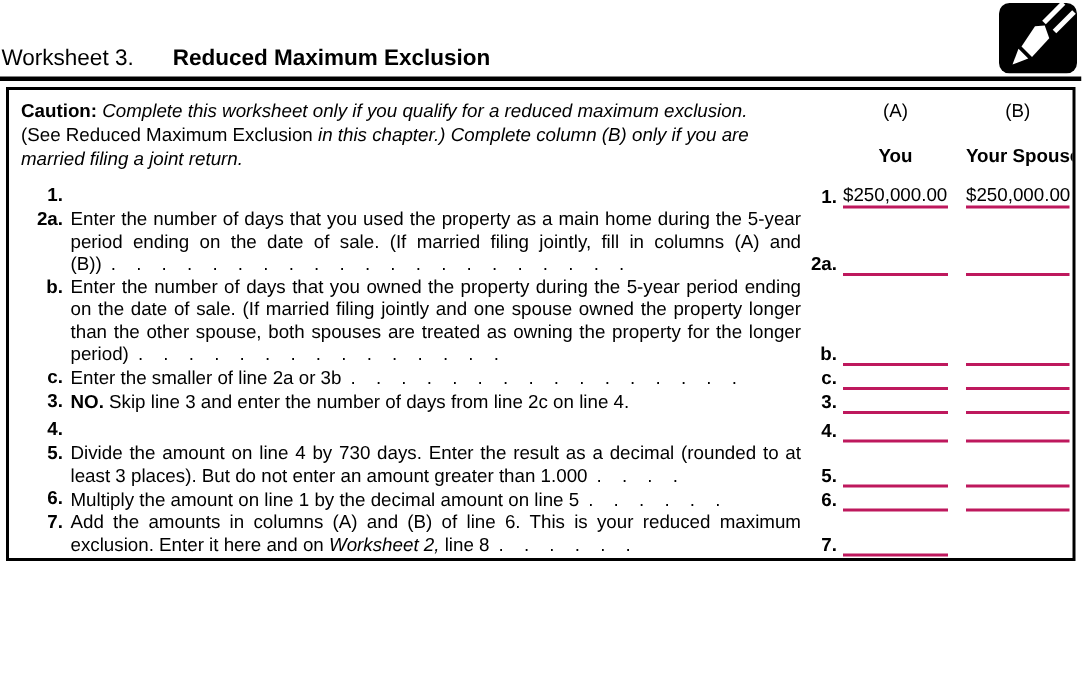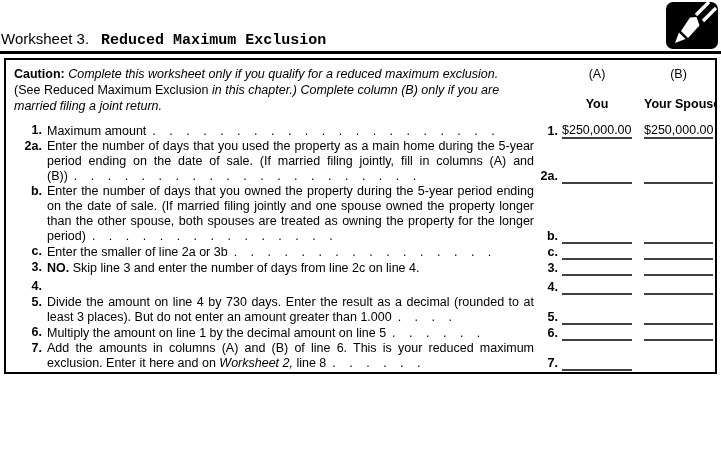--- a/index.html
+++ b/index.html
@@ -6,21 +6,21 @@
   html, body { width: 721px; height: 450px; }
   body {
     position: relative;
     background: #ffffff;
     color: #000000;
     font-family: "Liberation Sans", sans-serif;
     overflow: hidden;
   }
   .title { position: absolute; left: 1px; top: 30px; font-size: 15px; white-space: nowrap; }
   .title-prefix { font-weight: 400; text-align: right; }
-  .title-main { font-weight: 700; margin-left: 12px; font-family: Liberation Mono, monospace; }
+  .title-main { font-weight: 700; margin-left: 26px; }
   .title-rule { position: absolute; left: 0; top: 51px; width: 721px; height: 3px; background: #000; }
   .corner-icon { position: absolute; top: 2px; right: 3px; width: 52px; height: 47px; }
 
   .box {
     position: absolute; left: 4px; top: 58px;
     width: 713px; height: 316px;
     border: 2px solid #000;
     padding: 6px 2px 0 8px;
     overflow: hidden;
   }
@@ -38,21 +38,21 @@
   .rows { margin-top: 8px; font-size: 12.5px; line-height: 15px; }
   .wrow { display: flex; align-items: flex-end; }
   .wrow.gap { margin-top: 3px; }
   .wnum { width: 28px; flex: none; text-align: right; font-weight: 700; align-self: flex-start; }
   .wdesc { width: 487px; flex: none; margin-left: 5px; text-align: justify; }
   .para.sub { margin-top: 0; }
   .dots { word-spacing: 10px; margin-left: 6px; white-space: nowrap; }
 
   .wans { flex: none; margin-left: auto; display: flex; align-items: flex-end; width: 179px; }
   .alabel { width: 24px; flex: none; text-align: right; font-weight: 700; margin-right: 4px; line-height: 15px; }
-  .acell { width: 70px; flex: none; height: 16px; border-bottom: 2px solid #404040; display: flex; align-items: flex-end; line-height: 14px; white-space: nowrap; }
+  .acell { width: 70px; flex: none; height: 16px; border-bottom: 2px solid #be185d; display: flex; align-items: flex-end; line-height: 14px; white-space: nowrap; }
   .acell.b { width: 69px; margin-left: 12px; }
   .acell.noline { border-bottom: none; }
 </style>
 </head>
 <body>
 
 <div class="title">
   <span class="title-prefix">Worksheet 3.</span><span class="title-main">Reduced Maximum Exclusion</span>
 </div>
 
@@ -82,21 +82,20 @@
         <div class="chead-tag">(B)</div>
         <div class="chead-label">Your Spouse</div>
       </div>
     </div>
   </div>
 
   <div class="rows">
 
     <div class="wrow">
       <div class="wnum">1.</div>
-      <div class="wdesc"><span>Maximum amount</span><span class="dots">. . . . . . . . . . . . . . . . . . . . .</span></div>
       <div class="wans">
         <div class="alabel">1.</div>
         <div class="acell">
             <span>$250,000.00</span>
           </div>
         <div class="acell b">
             <span>$250,000.00</span>
           </div>
       </div>
     </div>

